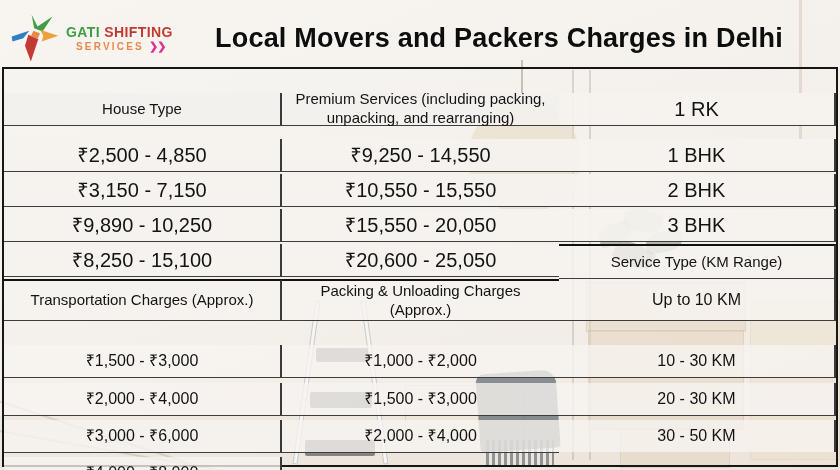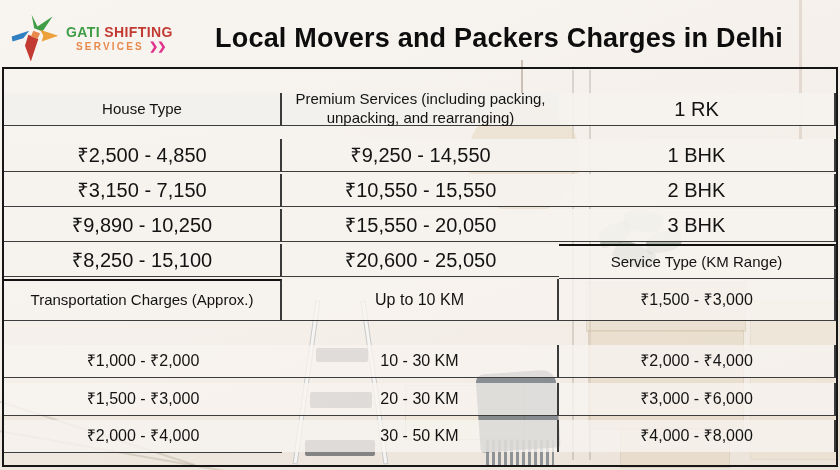--- a/index.html
+++ b/index.html
@@ -150,20 +150,21 @@
   <div class="c s1">2 BHK</div>
   <div class="c s1">₹9,890 - 10,250</div>
   <div class="c s1 last-col">₹15,550 - 20,050</div>
 
   <div class="c s1">3 BHK</div>
   <div class="c s1">₹8,250 - 15,100</div>
   <div class="c s1 last-col">₹20,600 - 25,050</div>
 
   <div class="c h2c">Service Type (KM Range)</div>
   <div class="c h2c">Transportation Charges (Approx.)</div>
+  <div class="c h2c last-col">Packing &amp; Unloading Charges (Approx.)</div>
 
   <div class="c s2">Up to 10 KM</div>
   <div class="c s2">₹1,500 - ₹3,000</div>
   <div class="c s2 last-col">₹1,000 - ₹2,000</div>
 
   <div class="c s2">10 - 30 KM</div>
   <div class="c s2">₹2,000 - ₹4,000</div>
   <div class="c s2 last-col">₹1,500 - ₹3,000</div>
 
   <div class="c s2">20 - 30 KM</div>

